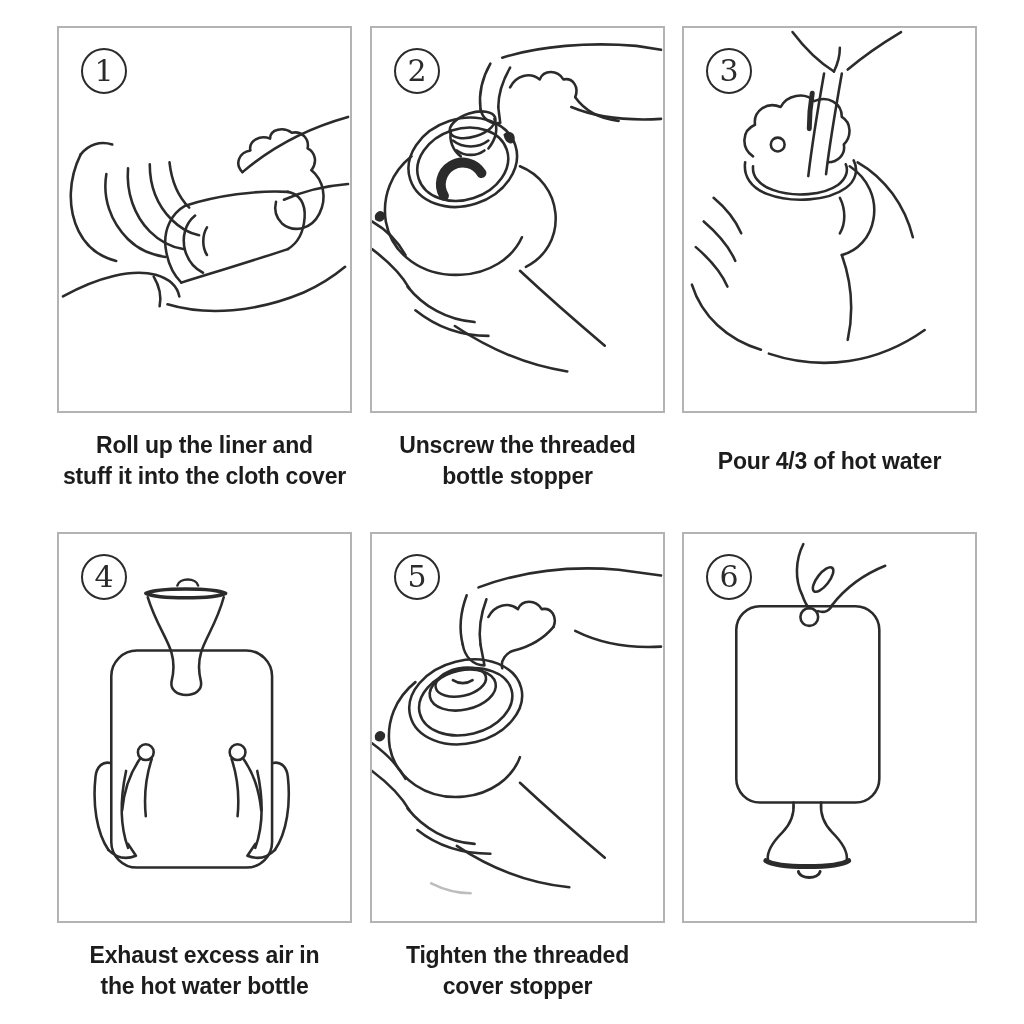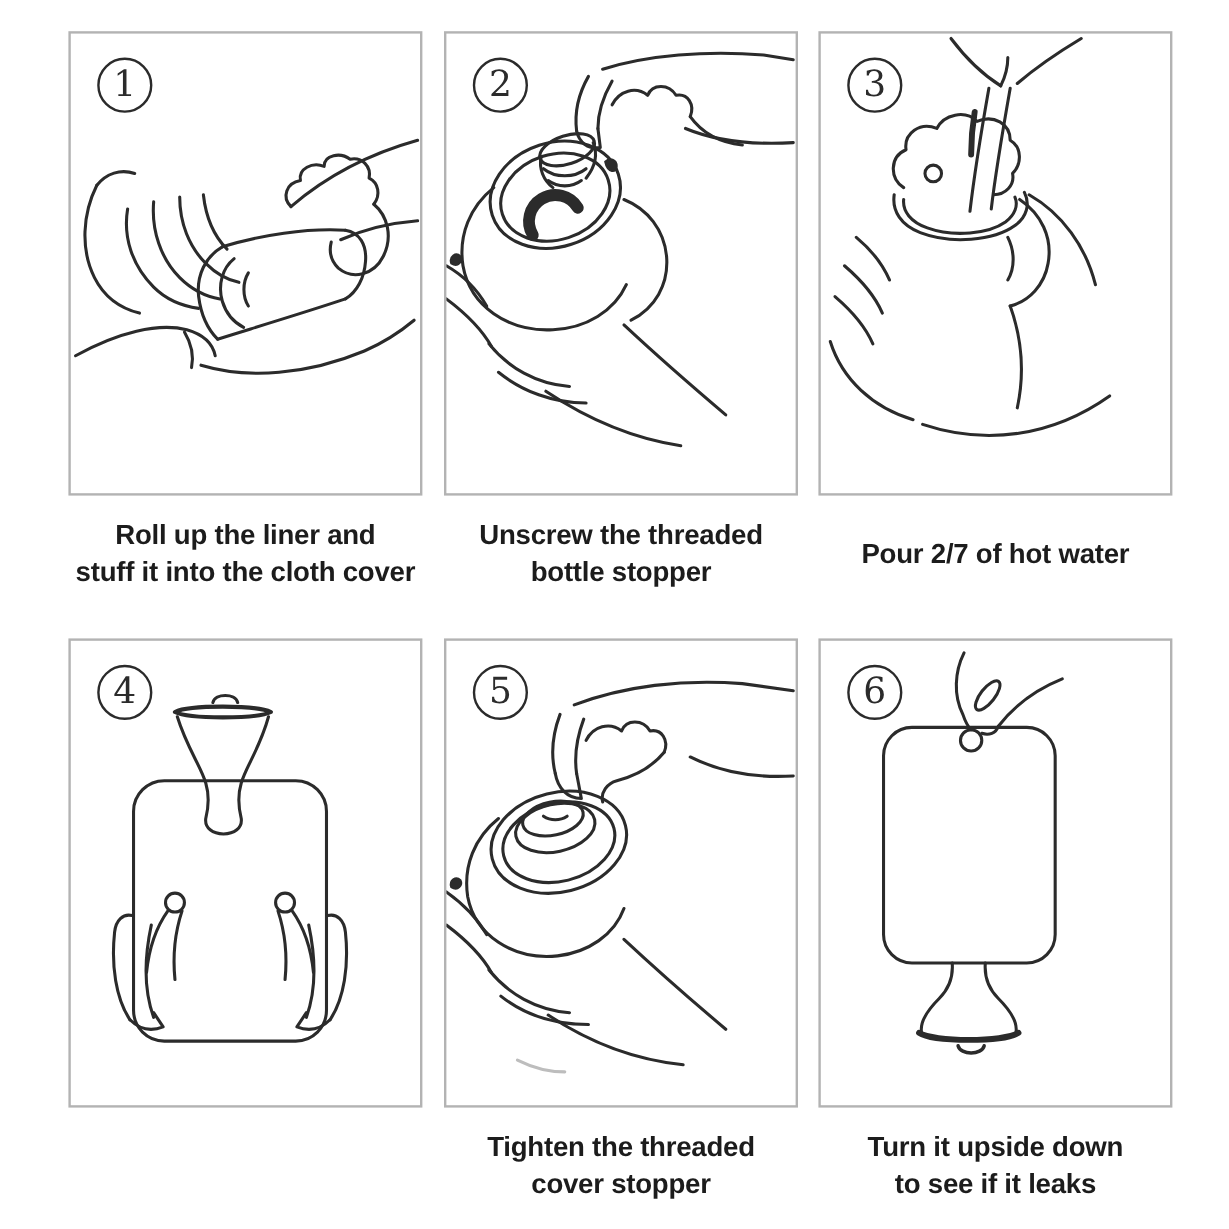--- a/index.html
+++ b/index.html
@@ -146,21 +146,21 @@
           <path d="M12,222 C26,234 38,248 44,262"></path>
           <path d="M8,260 C18,292 44,316 78,326"></path>
           <path d="M168,140 C186,152 196,172 192,194 C189,212 176,226 160,230"></path>
           <path d="M158,172 C164,184 164,198 158,208"></path>
           <path d="M176,136 C204,152 224,180 232,212"></path>
           <path d="M160,230 C170,258 172,288 166,316"></path>
           <path d="M86,330 C140,348 196,340 244,306"></path>
         </g>
       </svg>
     </div>
-    <div class="caption">Pour 2/7 of hot water</div>
+    <div class="caption">Pour 4/3 of hot water</div>
   </div>
 
   <div class="cell" id="c4">
     <div class="panel r2">
       <span class="badge">4</span>
       <svg class="art" viewBox="0 0 295 388" fill="none" stroke="#2b2b2b" stroke-width="2.6" stroke-linecap="round" stroke-linejoin="round">
         <g>
           <path d="M120,50 C122,42 139,42 141,50"></path>
           <path d="M88,58 C100,52 157,52 169,58 C157,64 100,64 88,58 Z" stroke-width="3.5"></path>
           <path d="M90,62 C98,88 110,104 114,118 C117,128 116,140 114,148 C113,156 120,161 129,161 C138,161 145,156 144,148 C142,140 141,128 144,118 C148,104 160,88 167,62"></path>
@@ -179,20 +179,22 @@
         <g>
           <circle cx="181" cy="219" r="8"></circle>
           <path d="M187,226 C197,240 203,258 205,278"></path>
           <path d="M175,226 C181,244 183,264 181,284"></path>
           <path d="M217,230 C225,228 231,234 232,244 C235,272 231,300 219,318"></path>
           <path d="M201,238 C207,266 207,294 199,316"></path>
           <path d="M219,318 C211,326 201,328 191,324 L199,312"></path>
         </g>
       </svg>
     </div>
+    <div class="caption">Exhaust excess air in
+the hot water bottle</div>
   </div>
 
   <div class="cell" id="c5">
     <div class="panel r2">
       <span class="badge">5</span>
       <svg class="art" viewBox="0 0 295 388" fill="none" stroke="#2b2b2b" stroke-width="2.6" stroke-linecap="round" stroke-linejoin="round">
         <g>
           <path d="M44,148 C24,164 14,188 18,214 C24,246 56,268 94,264 C120,261 142,246 150,224"></path>
           <ellipse cx="95" cy="168" rx="58" ry="42" transform="rotate(-14 95 168)"></ellipse>
           <ellipse cx="95" cy="168" rx="48" ry="33" transform="rotate(-14 95 168)"></ellipse>
@@ -242,17 +244,15 @@
           <circle cx="127" cy="82" r="9"></circle>
         </g>
         <g>
           <path d="M111,270 C112,282 108,292 100,300 C90,310 84,320 85,328"></path>
           <path d="M139,270 C138,282 142,292 150,300 C160,310 166,320 165,328"></path>
           <path d="M83,329 C95,337 155,337 167,329" stroke-width="5"></path>
           <path d="M116,340 C118,348 136,348 138,340" stroke-width="3"></path>
         </g>
       </svg>
     </div>
-    <div class="caption">Turn it upside down
-to see if it leaks</div>
   </div>
 
 </main>
 
 </body></html>

